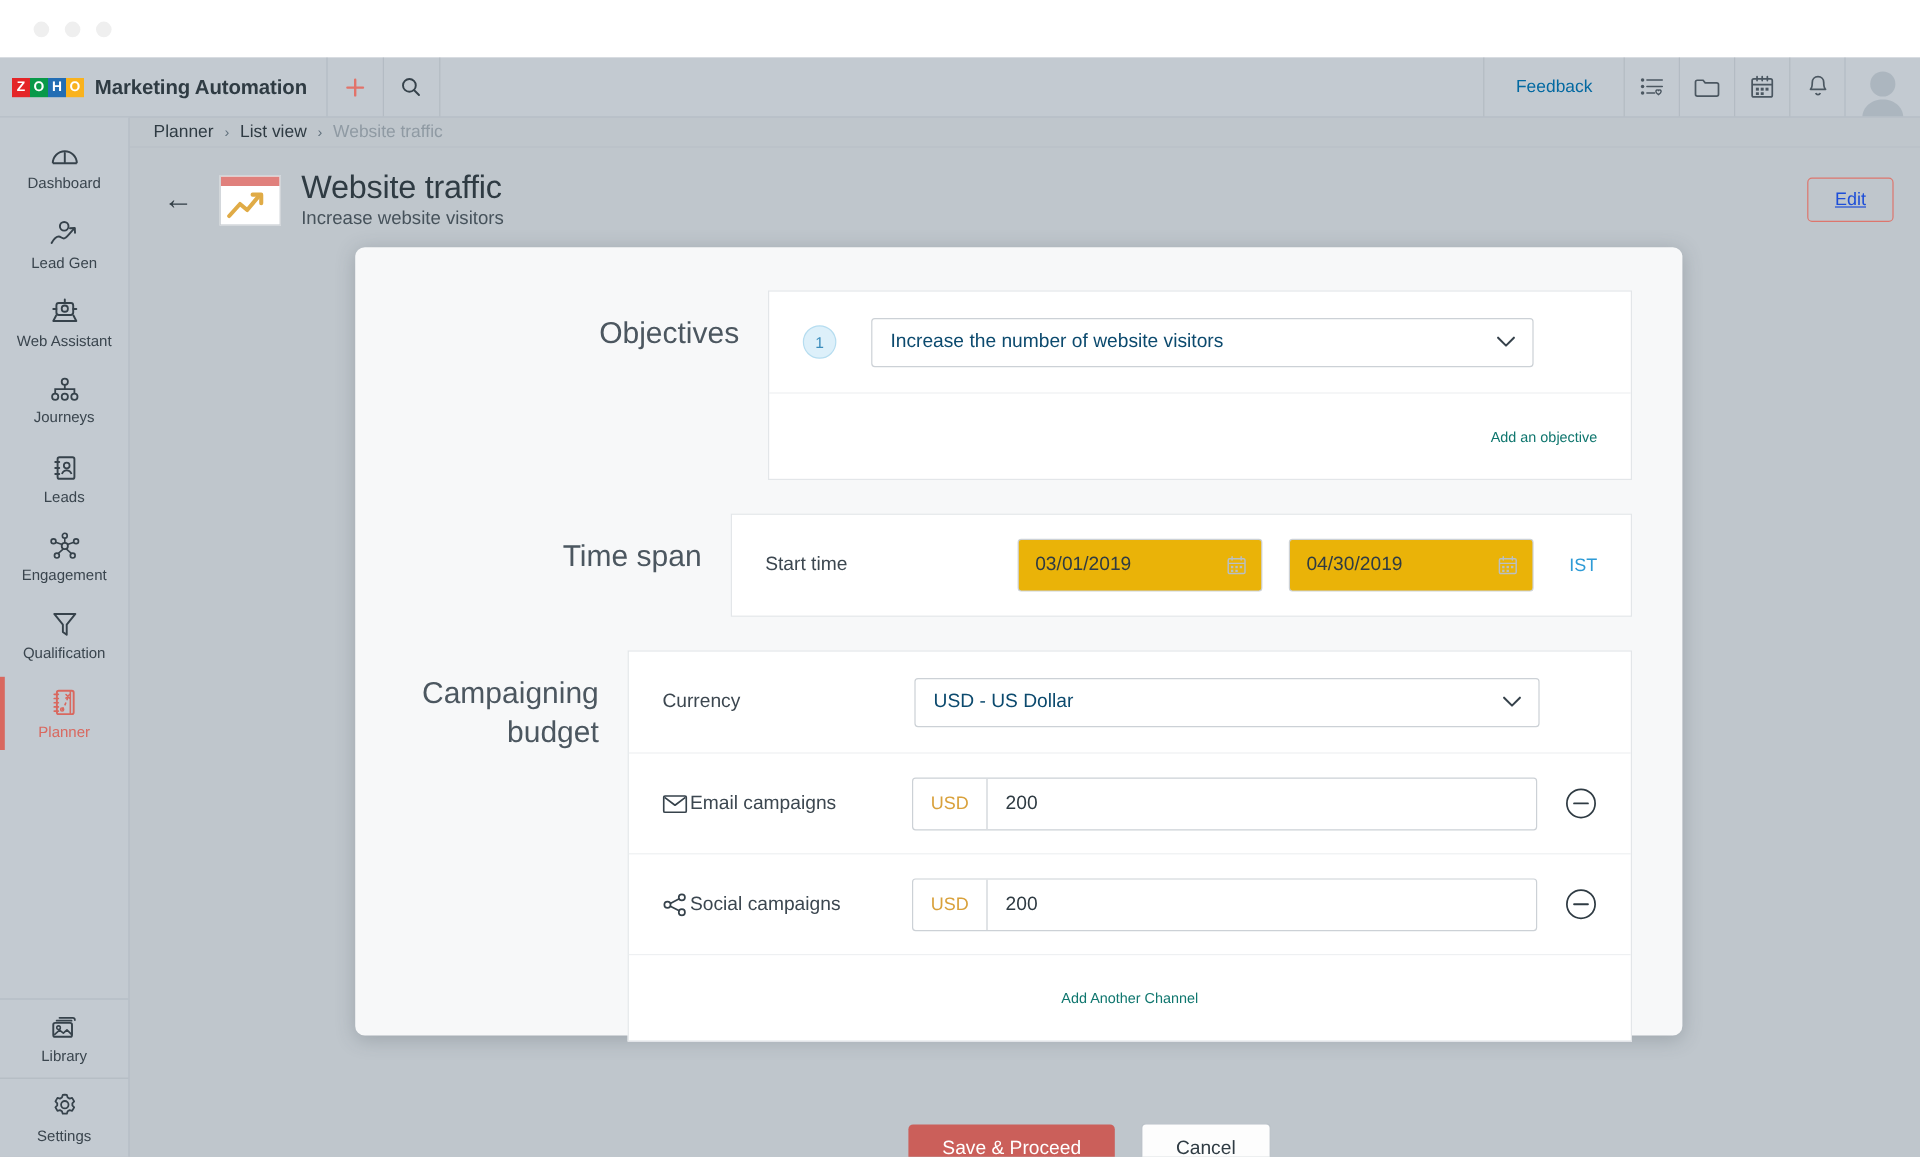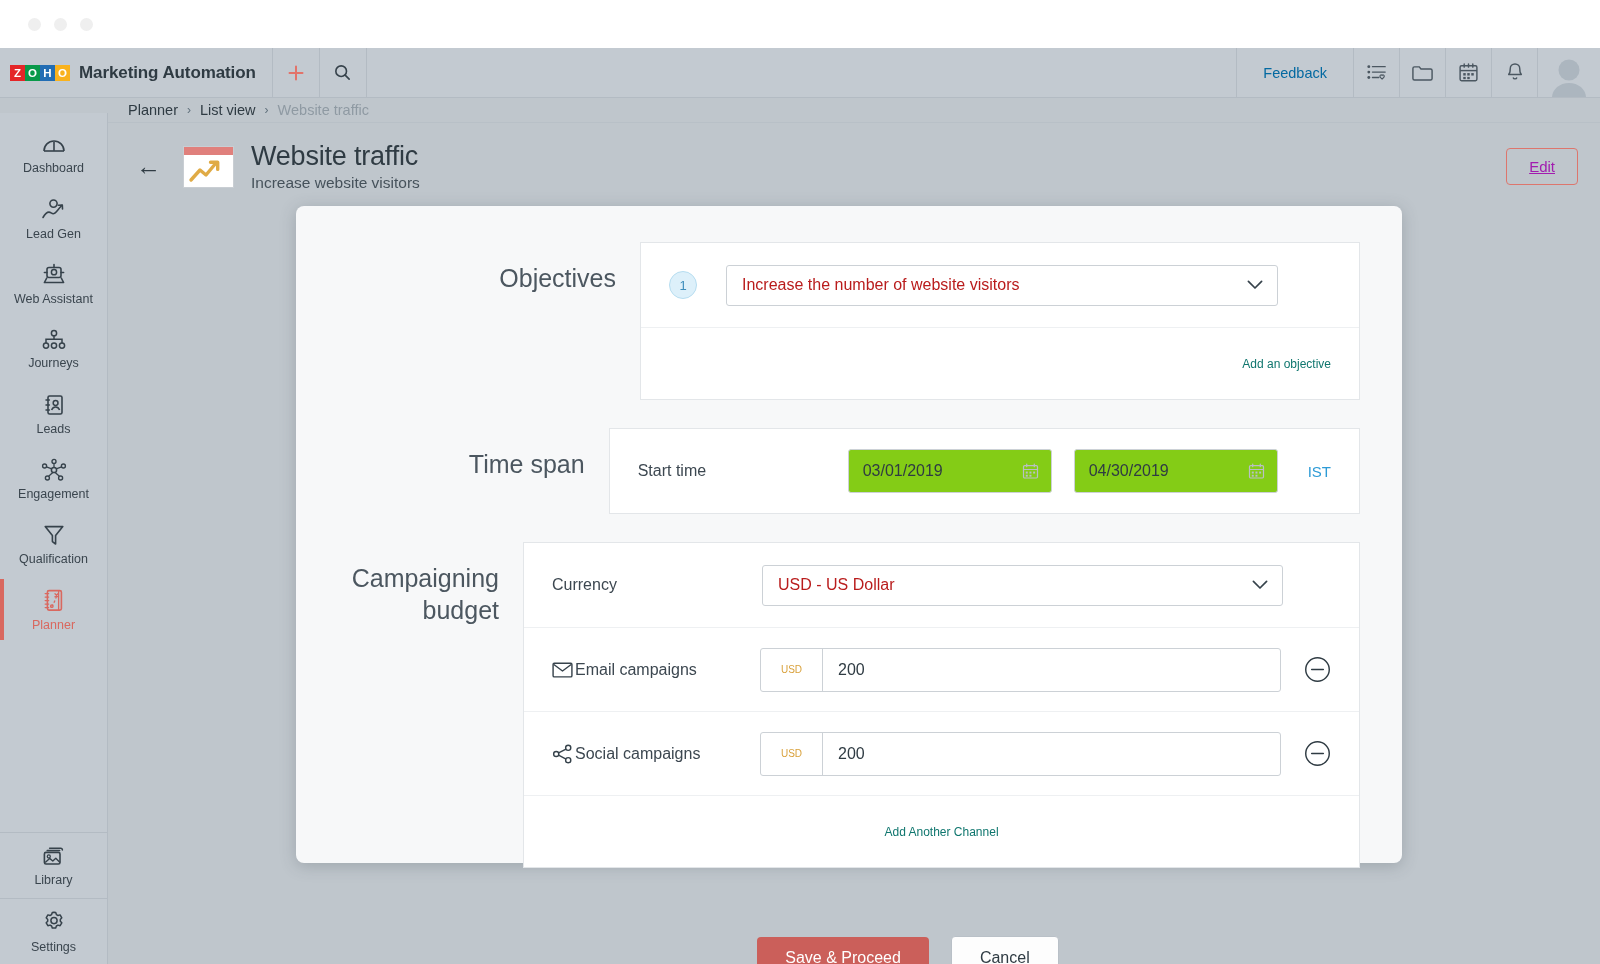--- a/index.html
+++ b/index.html
@@ -48,21 +48,21 @@
   }
   .tb-right { display: flex; align-items: stretch; }
   .tb-right .tb-icon { width: 46px; }
   .tb-avatar {
     width: 62px; display: flex; align-items: flex-end; justify-content: center;
     overflow: hidden;
   }
 
   
   .sidebar {
-    position: absolute; left: 0; top: 113px; width: 108px; bottom: 0;
+    position: absolute; left: 0; top: 98px; width: 108px; bottom: 0;
     background: #c3cad1; display: flex; flex-direction: column;
     border-right: 1px solid #b3bbc3;
   }
   .nav-top { padding-top: 9px; }
   .nav-item {
     position: relative; height: 65px; display: flex; flex-direction: column;
     align-items: center; justify-content: center; cursor: pointer; gap: 5px;
   }
   .nav-item .lbl { font-size: 12.5px; color: #3a454e; }
   .nav-item.active .lbl { color: #d9685f; }
@@ -88,21 +88,21 @@
   .thumb {
     width: 51px; height: 42px; background: #fff; border: 1px solid #c9ced3;
     margin-right: 17px; position: relative; overflow: hidden; flex: none;
   }
   .thumb .bar { height: 8px; background: #e0807c; }
   .titles { display: flex; flex-direction: column; gap: 2px; }
   .pg-title { font-size: 27px; color: #2f3b43; font-weight: normal; letter-spacing: -0.2px; }
   .pg-sub { font-size: 15.5px; color: #46525b; }
   .edit-btn {
     margin-left: auto; padding: 9px 22px; border: 1px solid #dd766d; border-radius: 4px;
-    color: #a21caf; font-size: 15px; background: transparent; cursor: pointer;
+    color: #1d4ed8; font-size: 15px; background: transparent; cursor: pointer;
     font-family: "Liberation Sans", sans-serif;
     text-decoration: underline;
   }
 
   
   .modal {
     position: absolute; left: 188px; top: 108px; width: 1106px; height: 657px;
     background: #f7f8f9; border-radius: 8px;
     box-shadow: 0 3px 16px rgba(60,70,80,0.25);
     padding: 36px 42px 0 0;
@@ -122,42 +122,42 @@
   .card-foot.center { justify-content: center; }
   .link { color: #0f766e; font-size: 12px; cursor: pointer; }
   .num-badge {
     width: 28px; height: 28px; border-radius: 50%; background: #ddf0fa;
     border: 1px solid #b6ddf0; color: #3c8dbc; font-size: 13px;
     display: flex; align-items: center; justify-content: center; margin-right: 29px;
   }
   .select-box {
     position: relative; display: flex; align-items: center; height: 41px;
     border: 1px solid #ccd1d6; border-radius: 3px; background: #fff;
-    padding: 0 40px 0 15px; font-size: 16px; color: #b91c1c; cursor: pointer;
+    padding: 0 40px 0 15px; font-size: 16px; color: #0c4a6e; cursor: pointer;
   }
   .select-box .chev {
     position: absolute; right: 14px; top: 50%; transform: translateY(-50%);
   }
   .row-label { font-size: 16px; color: #3c4750; }
   .row-label.wide { width: 210px; }
   .ico-label { display: flex; align-items: center; gap: 2px; width: 208px; }
   .date-box {
     position: relative; width: 204px; height: 44px; border: 1px solid #ccd1d6;
-    border-radius: 3px; background: #84cc16; display: flex; align-items: center;
+    border-radius: 3px; background: #eab308; display: flex; align-items: center;
     padding: 0 38px 0 14px; font-size: 16px; color: #2f3b43; cursor: text;
   }
   .date-box .cal { position: absolute; right: 12px; top: 50%; transform: translateY(-50%); }
   .tz { color: #2e9bd6; font-size: 15px; margin-left: 30px; cursor: pointer; }
   .amount-wrap {
     display: flex; height: 44px; border: 1px solid #ccd1d6; border-radius: 3px;
     background: #fff; width: 521px; overflow: hidden;
   }
   .amount-cur {
     width: 62px; display: flex; align-items: center; justify-content: center;
-    color: #d9a13b; font-size: 10px; border-right: 1px solid #ccd1d6;
+    color: #d9a13b; font-size: 15px; border-right: 1px solid #ccd1d6;
   }
   .amount-val {
     flex: 1; display: flex; align-items: center; padding-left: 15px;
     font-size: 16px; color: #2f3b43;
   }
   .minus-btn { margin-left: 23px; cursor: pointer; display: flex; }
 
   
   .footer {
     position: absolute; left: 108px; right: 0; top: 795px; height: 130px;

